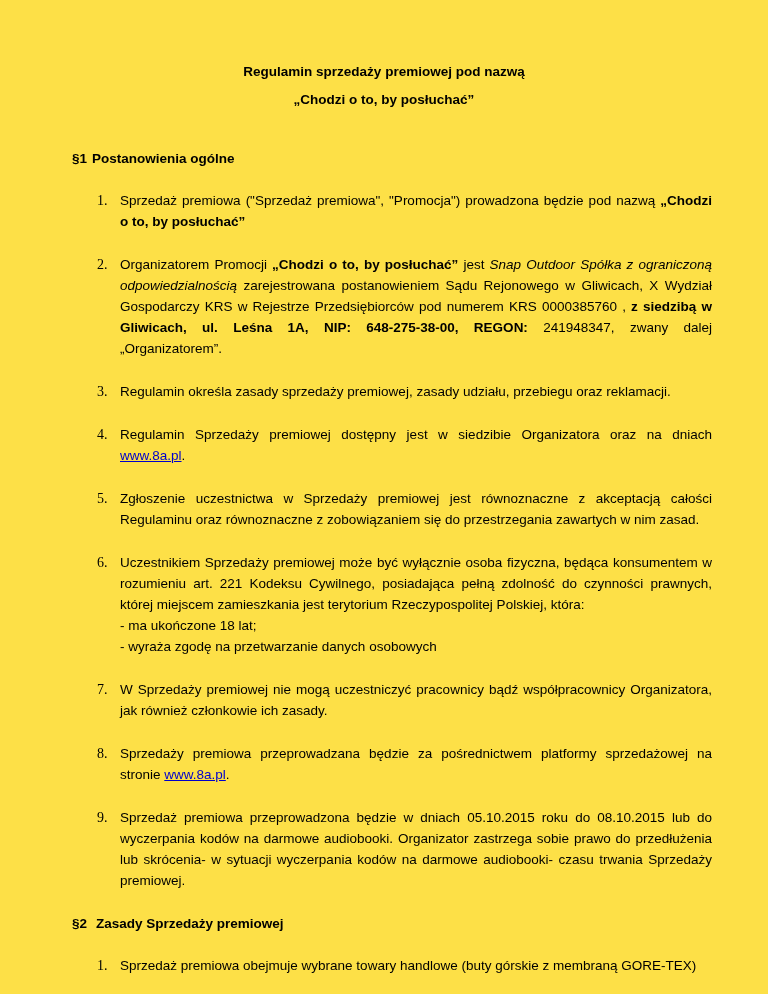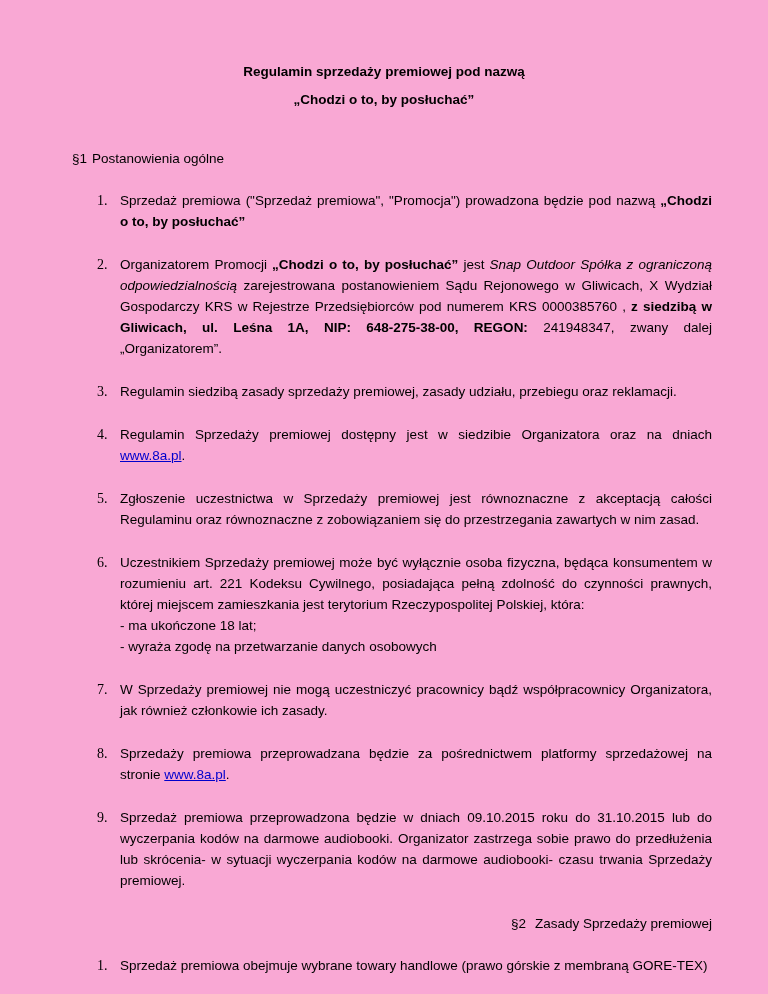--- a/index.html
+++ b/index.html
@@ -4,43 +4,42 @@
 <style>
   html, body {
     margin: 0;
     padding: 0;
     background: #ffffff;
   }
   .page {
     position: relative;
     width: 768px;
     height: 994px;
-    background: #f9a8d4;
+    background: #fde047;
     color: #000000;
     font-family: "Liberation Sans", "DejaVu Sans", sans-serif;
     font-size: 13.5px;
     overflow: hidden;
     box-sizing: border-box;
   }
   .doc-title {
     padding-top: 58px;
     text-align: center;
     font-weight: 700;
     font-size: 13.5px;
     line-height: 28px;
   }
   .section-heading {
-    font-weight: 400;
+    font-weight: 700;
     font-size: 13.5px;
     line-height: 21px;
     margin: 34px 56px 0 72px;
   }
   .section + .section .section-heading {
     margin-top: 2px;
-    text-align: right;
   }
   .heading-marker { margin-right: 5px; }
   .section:nth-child(2) .heading-marker { margin-right: 9px; }
   .items {
     margin-top: 21px;
   }
   .item {
     display: flex;
     margin: 0 56px 22px 97px;
   }
@@ -78,21 +77,21 @@
           <div class="item">
             <span class="item-number">1.</span>
             <div class="item-text"><span>Sprzedaż premiowa ("Sprzedaż premiowa", "Promocja") prowadzona będzie pod nazwą </span><span class="b">„Chodzi o to, by posłuchać”</span></div>
           </div>
           <div class="item">
             <span class="item-number">2.</span>
             <div class="item-text"><span>Organizatorem Promocji </span><span class="b">„Chodzi o to, by posłuchać”</span><span> jest </span><span class="i">Snap Outdoor Spółka z ograniczoną odpowiedzialnością</span><span> zarejestrowana postanowieniem Sądu Rejonowego w Gliwicach, X Wydział Gospodarczy KRS w Rejestrze Przedsiębiorców pod numerem KRS 0000385760 , </span><span class="b">z siedzibą w Gliwicach, ul. Leśna 1A, NIP: 648-275-38-00, REGON: </span><span>241948347, zwany dalej „Organizatorem”.</span></div>
           </div>
           <div class="item">
             <span class="item-number">3.</span>
-            <div class="item-text"><span>Regulamin siedzibą zasady sprzedaży premiowej, zasady udziału, przebiegu oraz reklamacji.</span></div>
+            <div class="item-text"><span>Regulamin określa zasady sprzedaży premiowej, zasady udziału, przebiegu oraz reklamacji.</span></div>
           </div>
           <div class="item">
             <span class="item-number">4.</span>
             <div class="item-text"><span>Regulamin Sprzedaży premiowej dostępny jest w siedzibie Organizatora oraz na dniach </span><a class="doc-link" href="#">www.8a.pl</a><span>.</span></div>
           </div>
           <div class="item">
             <span class="item-number">5.</span>
             <div class="item-text"><span>Zgłoszenie uczestnictwa w Sprzedaży premiowej jest równoznaczne z akceptacją całości Regulaminu oraz równoznaczne z zobowiązaniem się do przestrzegania zawartych w nim zasad.</span></div>
           </div>
           <div class="item">
@@ -102,27 +101,27 @@
           <div class="item">
             <span class="item-number">7.</span>
             <div class="item-text"><span>W Sprzedaży premiowej nie mogą uczestniczyć pracownicy bądź współpracownicy Organizatora, jak również członkowie ich zasady.</span></div>
           </div>
           <div class="item">
             <span class="item-number">8.</span>
             <div class="item-text"><span>Sprzedaży premiowa przeprowadzana będzie za pośrednictwem platformy sprzedażowej na stronie </span><a class="doc-link" href="#">www.8a.pl</a><span>.</span></div>
           </div>
           <div class="item">
             <span class="item-number">9.</span>
-            <div class="item-text"><span>Sprzedaż premiowa przeprowadzona będzie w dniach 09.10.2015 roku do 31.10.2015 lub do wyczerpania kodów na darmowe audiobooki. Organizator zastrzega sobie prawo do przedłużenia lub skrócenia- w sytuacji wyczerpania kodów na darmowe audiobooki- czasu trwania Sprzedaży premiowej.</span></div>
+            <div class="item-text"><span>Sprzedaż premiowa przeprowadzona będzie w dniach 05.10.2015 roku do 08.10.2015 lub do wyczerpania kodów na darmowe audiobooki. Organizator zastrzega sobie prawo do przedłużenia lub skrócenia- w sytuacji wyczerpania kodów na darmowe audiobooki- czasu trwania Sprzedaży premiowej.</span></div>
           </div>
         </div>
       </div>
       <div class="section">
         <div class="section-heading"><span class="heading-marker">§2</span><span class="heading-label">Zasady Sprzedaży premiowej</span></div>
         <div class="items">
           <div class="item">
             <span class="item-number">1.</span>
-            <div class="item-text"><span>Sprzedaż premiowa obejmuje wybrane towary handlowe (prawo górskie z membraną GORE-TEX)</span></div>
+            <div class="item-text"><span>Sprzedaż premiowa obejmuje wybrane towary handlowe (buty górskie z membraną GORE-TEX)</span></div>
           </div>
         </div>
       </div>
     </div>
 </div>
 
 </body></html>

